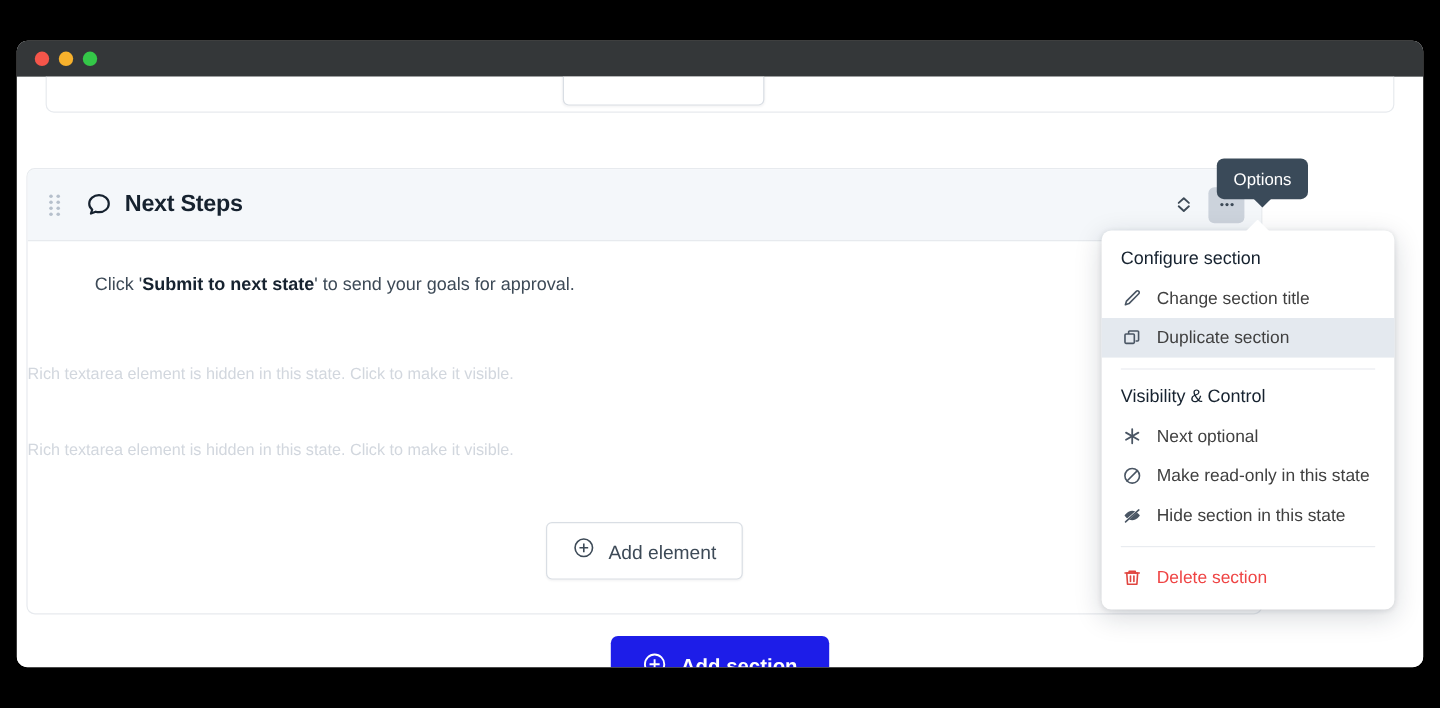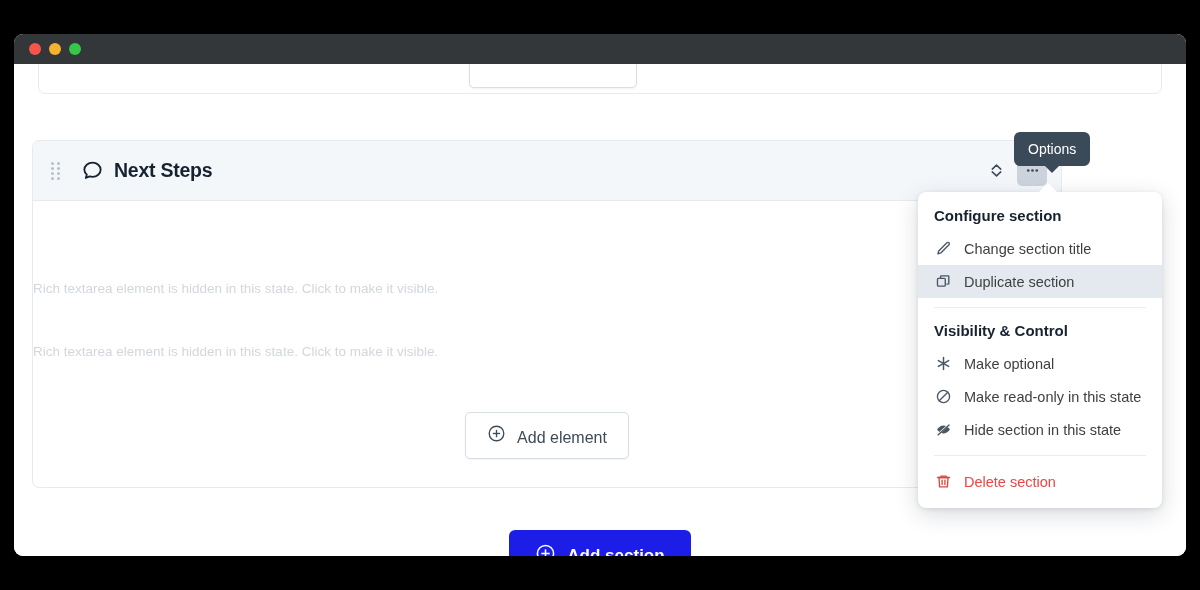--- a/index.html
+++ b/index.html
@@ -56,21 +56,21 @@
     width: 168px; height: 40px;
     background: #ffffff;
     border: 1px solid #d9dee4;
     border-radius: 5px;
     box-shadow: 0 1px 2px rgba(16,24,40,.05);
   }
 
   
   .section-card {
     position: absolute;
-    left: 18px; top: 76px;
+    left: 8px; top: 76px;
     width: 1030px;
     border: 1px solid #e7eaee;
     border-radius: 7px;
     background: #ffffff;
     overflow: hidden;
   }
   .section-header {
     height: 60px;
     background: #f4f7fa;
     border-bottom: 1px solid #e7eaee;
@@ -201,21 +201,21 @@
   .menu::before {
     content: "";
     position: absolute;
     left: 120px; top: -9px;
     width: 20px; height: 10px;
     background: #ffffff;
     clip-path: polygon(50% 0%, 100% 100%, 0% 100%);
   }
   .menu-head {
     font-size: 15px;
-    font-weight: bold;
+    font-weight: normal;
     color: #16222f;
     padding: 5px 16px 8px;
   }
   .menu-item {
     display: flex;
     align-items: center;
     gap: 12px;
     padding: 8px 16px;
     font-size: 14.5px;
     color: #404040;
@@ -276,20 +276,23 @@
             <svg width="17" height="17" viewBox="0 0 24 24" fill="#3d4a57">
               <circle cx="6" cy="12" r="1.9"></circle>
                 <circle cx="12" cy="12" r="1.9"></circle>
                 <circle cx="18" cy="12" r="1.9"></circle>
             </svg>
           </button>
         </div>
       </div>
 
       <div class="section-body">
+        <p class="intro-text">
+          <span>Click '</span><b>Submit to next state</b><span>' to send your goals for approval.</span>
+        </p>
 
         <div class="hidden-el">Rich textarea element is hidden in this state. Click to make it visible.</div>
         <div class="hidden-el second">Rich textarea element is hidden in this state. Click to make it visible.</div>
 
         <div class="add-element-wrap">
           <button class="add-element-btn">
             <span>
               <svg width="19" height="19" viewBox="0 0 24 24" fill="none" stroke="#3d4a57" stroke-width="1.7">
                 <circle cx="12" cy="12" r="9.2"></circle>
                   <line x1="12" y1="7.4" x2="12" y2="16.6"></line>
@@ -345,21 +348,21 @@
       <div class="menu-head">Visibility &amp; Control</div>
 
       <div class="menu-item">
         <span class="mi-icon">
           <svg width="17" height="17" viewBox="0 0 24 24" fill="none" stroke="#4a5664" stroke-width="2.1" stroke-linecap="round">
             <line x1="12" y1="3.6" x2="12" y2="20.4"></line>
             <line x1="4.7" y1="7.8" x2="19.3" y2="16.2"></line>
             <line x1="4.7" y1="16.2" x2="19.3" y2="7.8"></line>
           </svg>
         </span>
-        <span>Make optional</span>
+        <span>Next optional</span>
       </div>
 
       <div class="menu-item">
         <span class="mi-icon">
           <svg width="17" height="17" viewBox="0 0 24 24" fill="none" stroke="#4a5664" stroke-width="1.9" stroke-linecap="round">
             <circle cx="12" cy="12" r="8.6"></circle>
               <line x1="5.9" y1="18.1" x2="18.1" y2="5.9"></line>
           </svg>
         </span>
         <span>Make read-only in this state</span>

